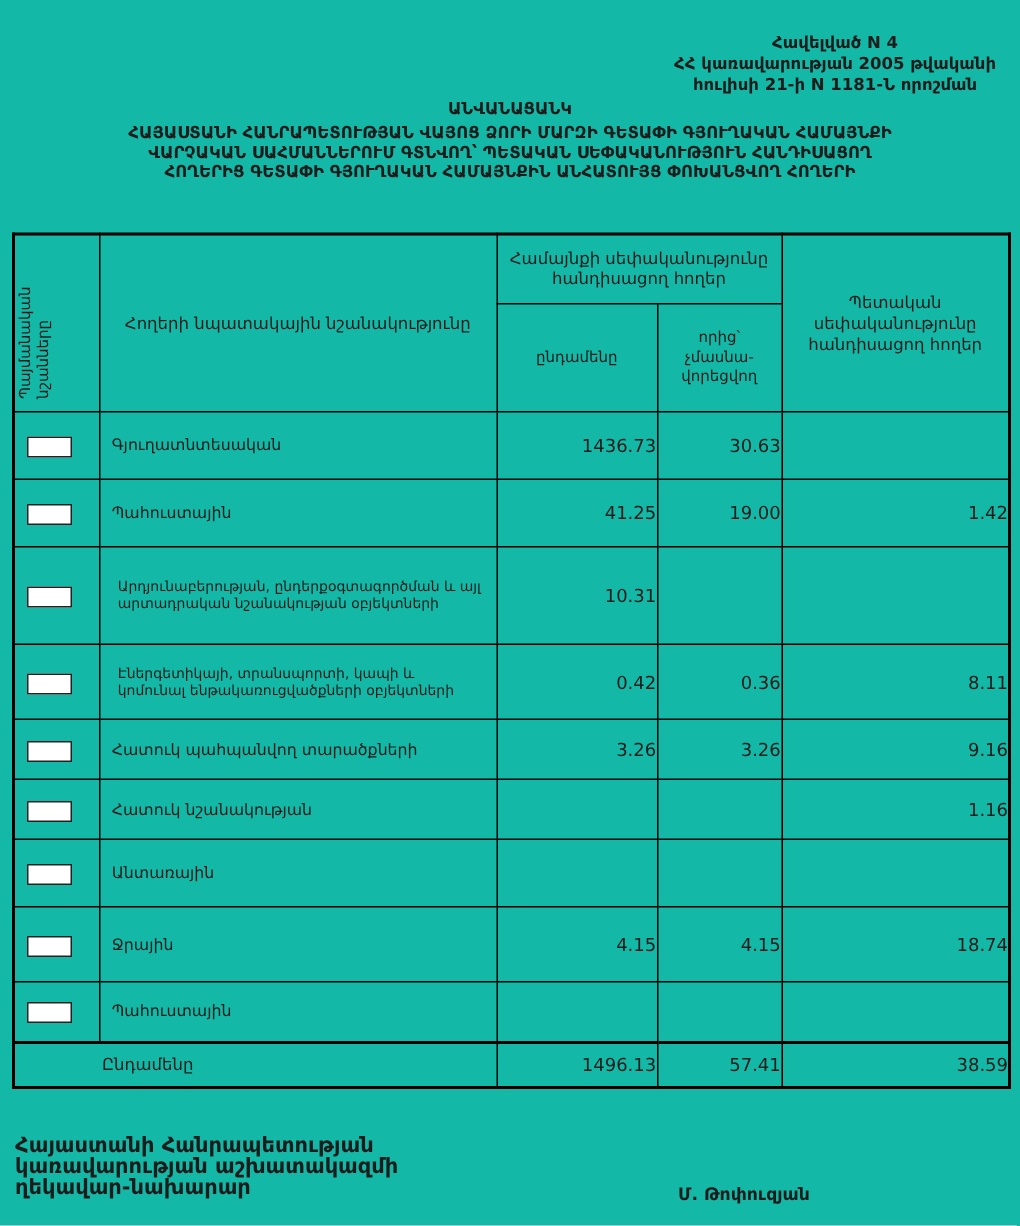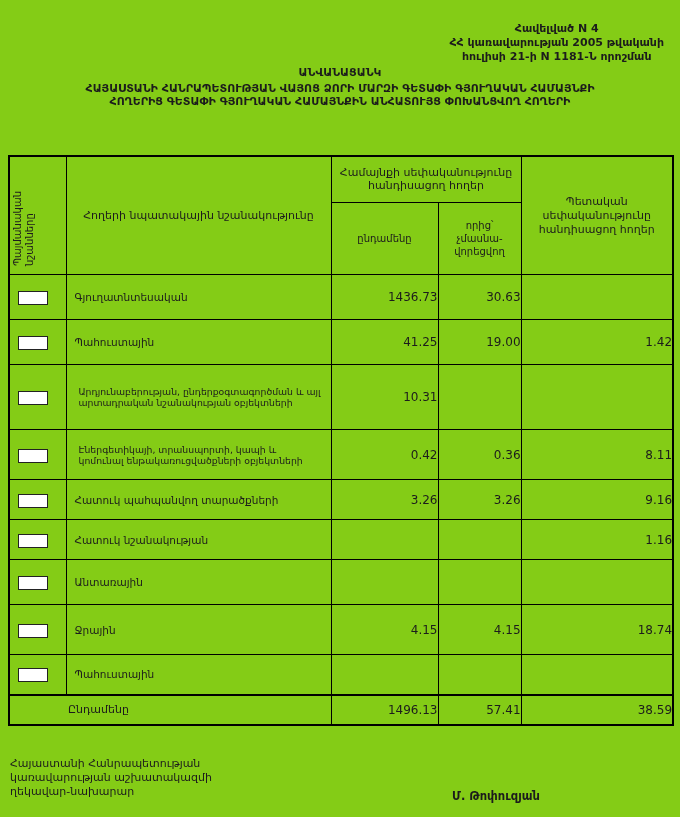--- a/index.html
+++ b/index.html
@@ -1,19 +1,19 @@
 <!DOCTYPE html>
 <html><head>
 <meta charset="utf-8">
 <style>
   * { margin:0; padding:0; box-sizing:border-box; }
   html,body { background:#e9e9e9; }
   body { font-family:"DejaVu Sans", sans-serif; }
   .page {
-    position:relative; width:680px; height:817px; background:#84cc16;
+    position:relative; width:680px; height:817px; background:#14b8a6;
     color:#1c1c1c; margin:0 auto; overflow:hidden;
   }
 
   
   .annex { position:absolute; top:22px; right:16px; text-align:center;
            font-size:11px; font-weight:bold; line-height:14px; }
 
   
   .title { position:absolute; top:66px; left:20px; right:20px; text-align:center;
            font-weight:bold; font-size:11px; line-height:13px; }
@@ -46,38 +46,39 @@
 
   tr.r1 { height:45px; } tr.r2 { height:45px; } tr.r3 { height:65px; }
   tr.r4 { height:50px; } tr.r5 { height:40px; } tr.r6 { height:40px; }
   tr.r7 { height:45px; } tr.r8 { height:50px; } tr.r9 { height:40px; }
   tr.r3 td.name, tr.r4 td.name { font-size:9.3px; line-height:11px;padding-left:12px; }
 
   tfoot td { border-top:2px solid #000; height:30px; font-size:12px; }
   td.total-label { text-align:left; padding-left:58px; font-size:11px; }
 
   
-  .footer-left { position:absolute; left:10px; top:757px; font-weight:normal;
-                 font-size:11px; line-height:14px; }
+  .footer-left { position:absolute; left:10px; top:757px; font-weight:bold;
+                 font-size:14px; line-height:14px; }
   .signature { position:absolute; left:452px; top:789px; font-weight:bold; font-size:11.5px; }
 </style>
 </head>
 <body>
 
 <div class="page">
 
   <div class="annex">
     <div>Հավելված N  4</div>
     <div>ՀՀ կառավարության 2005 թվականի</div>
     <div>հուլիսի 21-ի N 1181-Ն որոշման</div>
   </div>
 
   <div class="title">
     <div class="t1">ԱՆՎԱՆԱՑԱՆԿ</div>
     <div>ՀԱՅԱՍՏԱՆԻ ՀԱՆՐԱՊԵՏՈՒԹՅԱՆ ՎԱՅՈՑ ՁՈՐԻ ՄԱՐԶԻ ԳԵՏԱՓԻ ԳՅՈՒՂԱԿԱՆ ՀԱՄԱՅՆՔԻ</div>
+    <div>ՎԱՐՉԱԿԱՆ ՍԱՀՄԱՆՆԵՐՈՒՄ ԳՏՆՎՈՂ՝ ՊԵՏԱԿԱՆ ՍԵՓԱԿԱՆՈՒԹՅՈՒՆ ՀԱՆԴԻՍԱՑՈՂ</div>
     <div>ՀՈՂԵՐԻՑ ԳԵՏԱՓԻ ԳՅՈՒՂԱԿԱՆ ՀԱՄԱՅՆՔԻՆ ԱՆՀԱՏՈՒՅՑ ՓՈԽԱՆՑՎՈՂ ՀՈՂԵՐԻ</div>
   </div>
 
   <table class="main">
     <colgroup>
       <col class="c-sym">
         <col class="c-name">
         <col class="c-tot">
         <col class="c-np">
         <col class="c-st">

